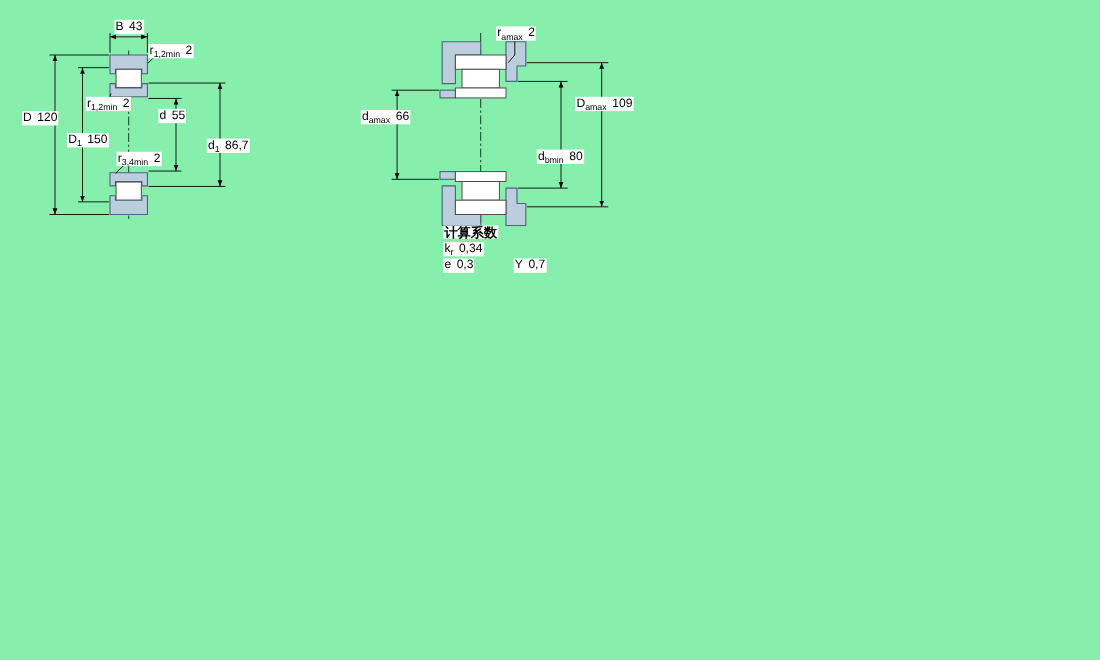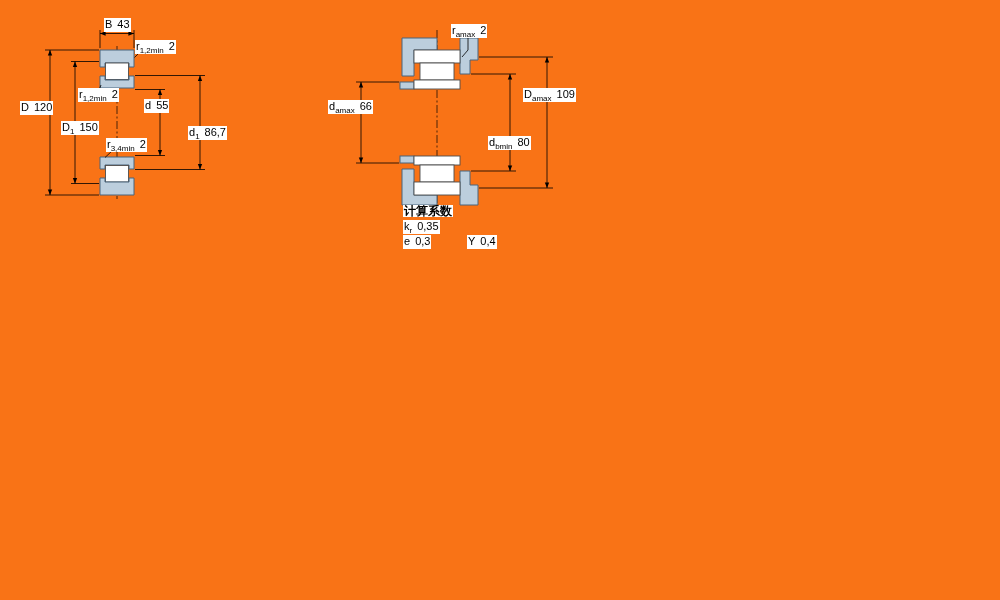--- a/index.html
+++ b/index.html
@@ -5,21 +5,21 @@
   html, body {
     margin: 0;
     padding: 0;
     background: #ffffff;
     font-family: "Liberation Sans", "DejaVu Sans", sans-serif;
   }
   #page {
     position: relative;
     width: 1000px;
     height: 600px;
-    background: #f97316;
+    background: #86efac;
     overflow: hidden;
   }
   svg { position: absolute; left: 0; top: 0; }
 
   .blue {
     fill: var(--section-fill, #bccedd);
     stroke: var(--section-stroke, #49647c);
     stroke-width: 1;
   }
   .white {
@@ -186,19 +186,19 @@
   <div class="lbl" style="left:451px;top:24px"><span class="sym">r</span><span class="sub">amax</span><span class="val">2</span></div>
 
   <div class="lbl" style="left:328px;top:100px"><span class="sym">d</span><span class="sub">amax</span><span class="val">66</span></div>
 
   <div class="lbl" style="left:523px;top:88px"><span class="sym">D</span><span class="sub">amax</span><span class="val">109</span></div>
 
   <div class="lbl" style="left:488px;top:136px"><span class="sym">d</span><span class="sub">bmin</span><span class="val">80</span></div>
 
   <div class="lbl calc-title" style="left:403px;top:205px">计算系数</div>
 
-  <div class="lbl" style="left:403px;top:220px"><span class="sym">k</span><span class="sub">r</span><span class="val">0,35</span></div>
+  <div class="lbl" style="left:403px;top:220px"><span class="sym">k</span><span class="sub">r</span><span class="val">0,34</span></div>
 
   <div class="lbl" style="left:403px;top:235px"><span class="sym">e</span><span class="sub"></span><span class="val">0,3</span></div>
 
-  <div class="lbl" style="left:467px;top:235px"><span class="sym">Y</span><span class="sub"></span><span class="val">0,4</span></div>
+  <div class="lbl" style="left:467px;top:235px"><span class="sym">Y</span><span class="sub"></span><span class="val">0,7</span></div>
 
 </div>
 
 </body></html>

